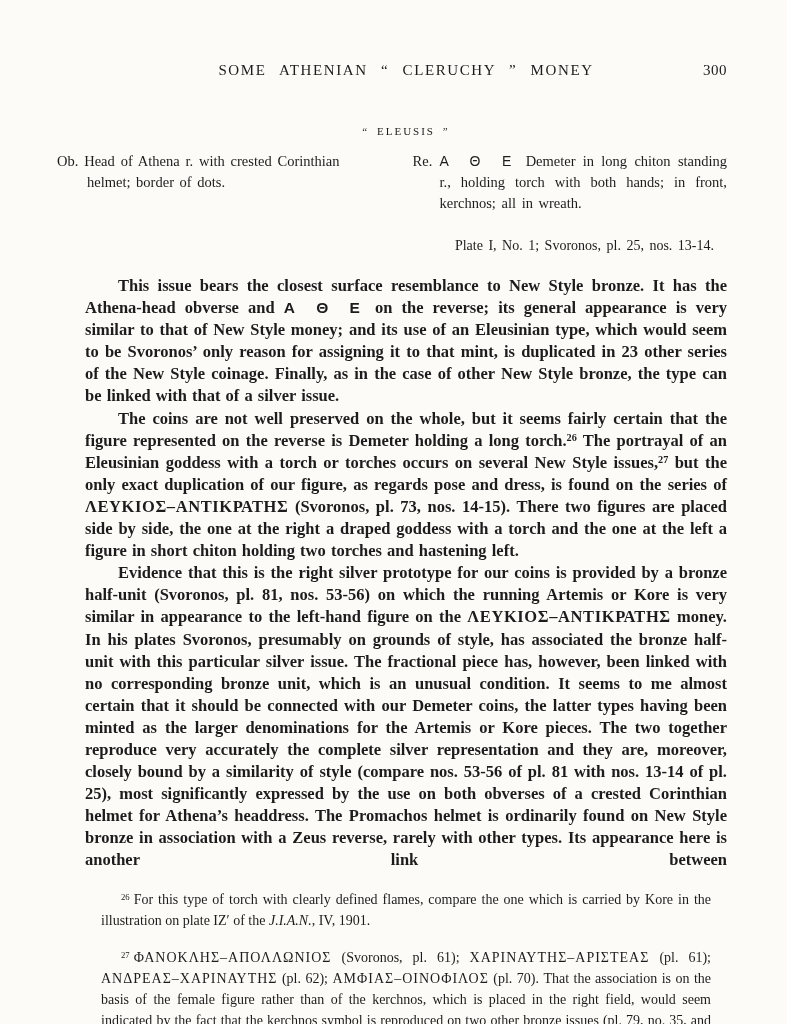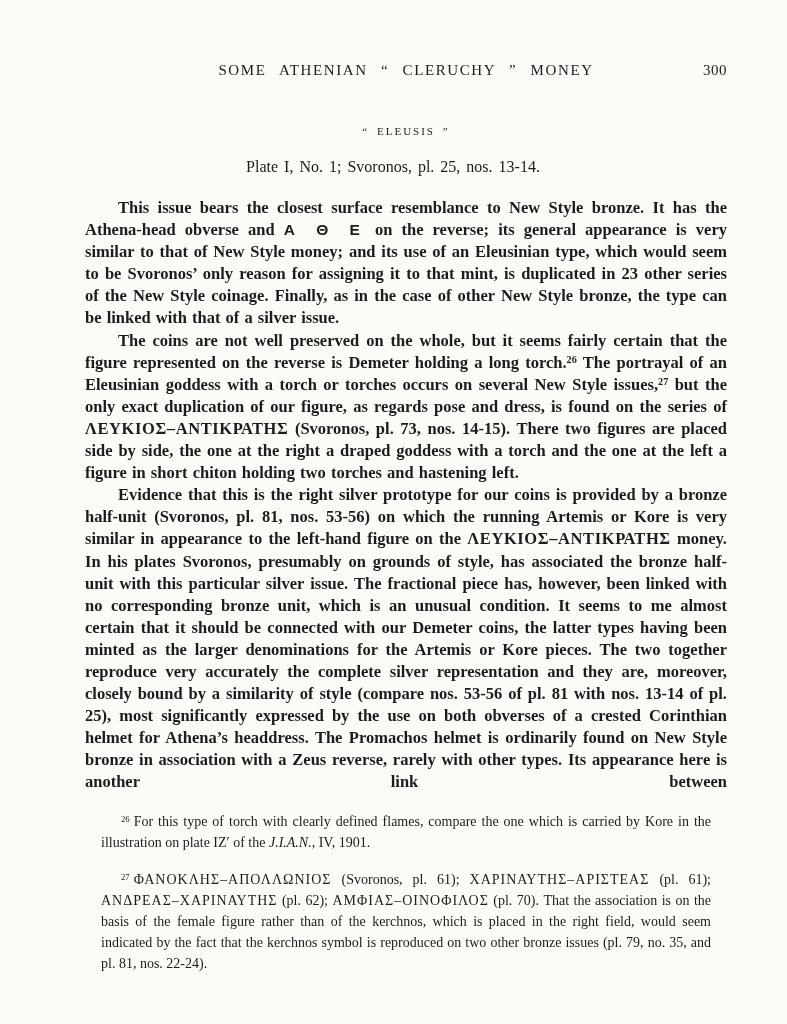--- a/index.html
+++ b/index.html
@@ -75,23 +75,23 @@
   }
   .legend-inline {
     font-size: 15.5px;
     letter-spacing: 6px;
   }
   
   .plate-ref {
     position: relative;
     left: -13px;
     width: 642px;
-    margin-top: 7px;
-    text-align: center;
-    font-size: 16px;
+    margin-top: 24px;
+    text-align: right;
+    font-size: 14px;
     word-spacing: 2px;
   }
   
   .body-text {
     margin-top: 21px;
     font-size: 16.5px;
     line-height: 22.1px;
     text-align: justify;
     word-spacing: 1px;
     font-weight: bold;
@@ -139,20 +139,29 @@
 <div class="page">
 
   <header class="running-head">
     <span>SOME ATHENIAN “ CLERUCHY ” MONEY</span>
     <span class="page-number">300</span>
   </header>
 
   <h1 class="section-title">“ ELEUSIS ”</h1>
 
   <section class="coin-desc">
+    <div class="desc-col desc-left">
+      <span class="desc-label">Ob.</span>
+      <span>Head of Athena r. with crested Corinthian helmet; border of dots.</span>
+    </div>
+    <div class="desc-col desc-right">
+      <span class="desc-label">Re.</span>
+      <span class="legend">Α Θ Ε</span>
+      <span>Demeter in long chiton standing r., holding torch with both hands; in front, kerchnos; all in wreath.</span>
+    </div>
   </section>
 
   <div class="plate-ref">Plate I, No. 1; Svoronos, pl. 25, nos. 13-14.</div>
 
   <main class="body-text">
 
     <p class="para"><span>This issue bears the closest surface resemblance to New Style bronze. It has the Athena-head obverse and </span><span class="legend legend-inline">Α Θ Ε</span><span> on the reverse; its general appearance is very similar to that of New Style money; and its use of an Eleusinian type, which would seem to be Svoronos’ only reason for assigning it to that mint, is duplicated in 23 other series of the New Style coinage. Finally, as in the case of other New Style bronze, the type can be linked with that of a silver issue.</span></p>
 
     <p class="para"><span>The coins are not well preserved on the whole, but it seems fairly certain that the figure represented on the reverse is Demeter holding a long torch.</span><span class="sup">26</span><span> The portrayal of an Eleusinian goddess with a torch or torches occurs on several New Style issues,</span><span class="sup">27</span><span> but the only exact duplication of our figure, as regards pose and dress, is found on the series of </span><span class="greek">ΛΕΥΚΙΟΣ–ΑΝΤΙΚΡΑΤΗΣ</span><span> (Svoronos, pl. 73, nos. 14-15). There two figures are placed side by side, the one at the right a draped goddess with a torch and the one at the left a figure in short chiton holding two torches and hastening left.</span></p>
 

